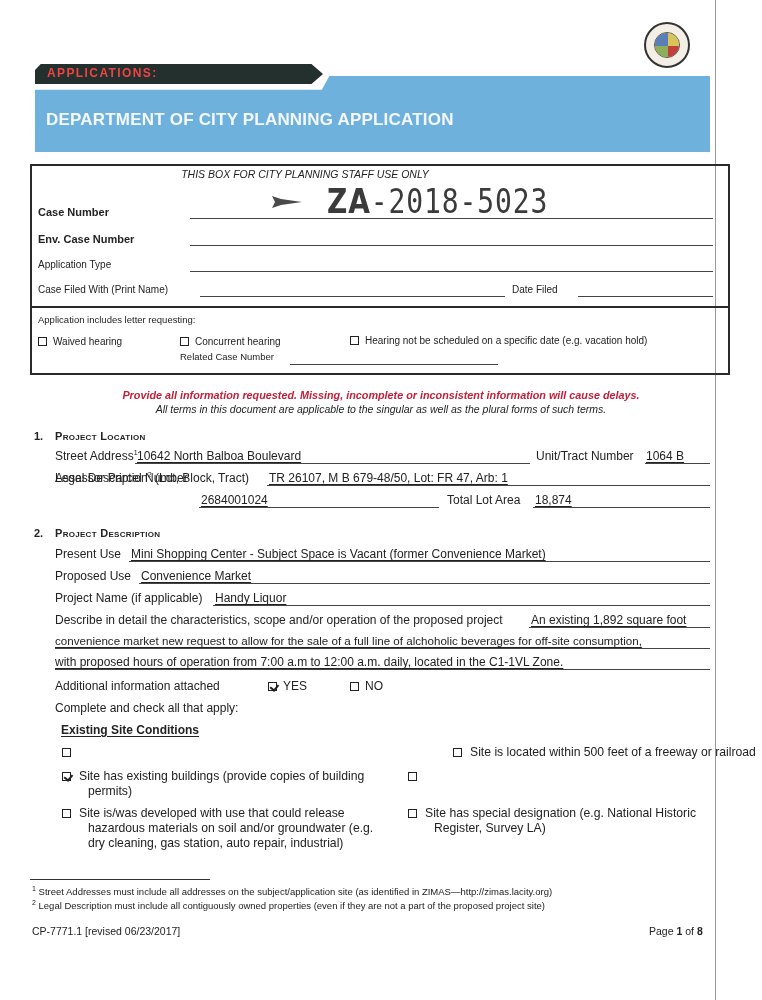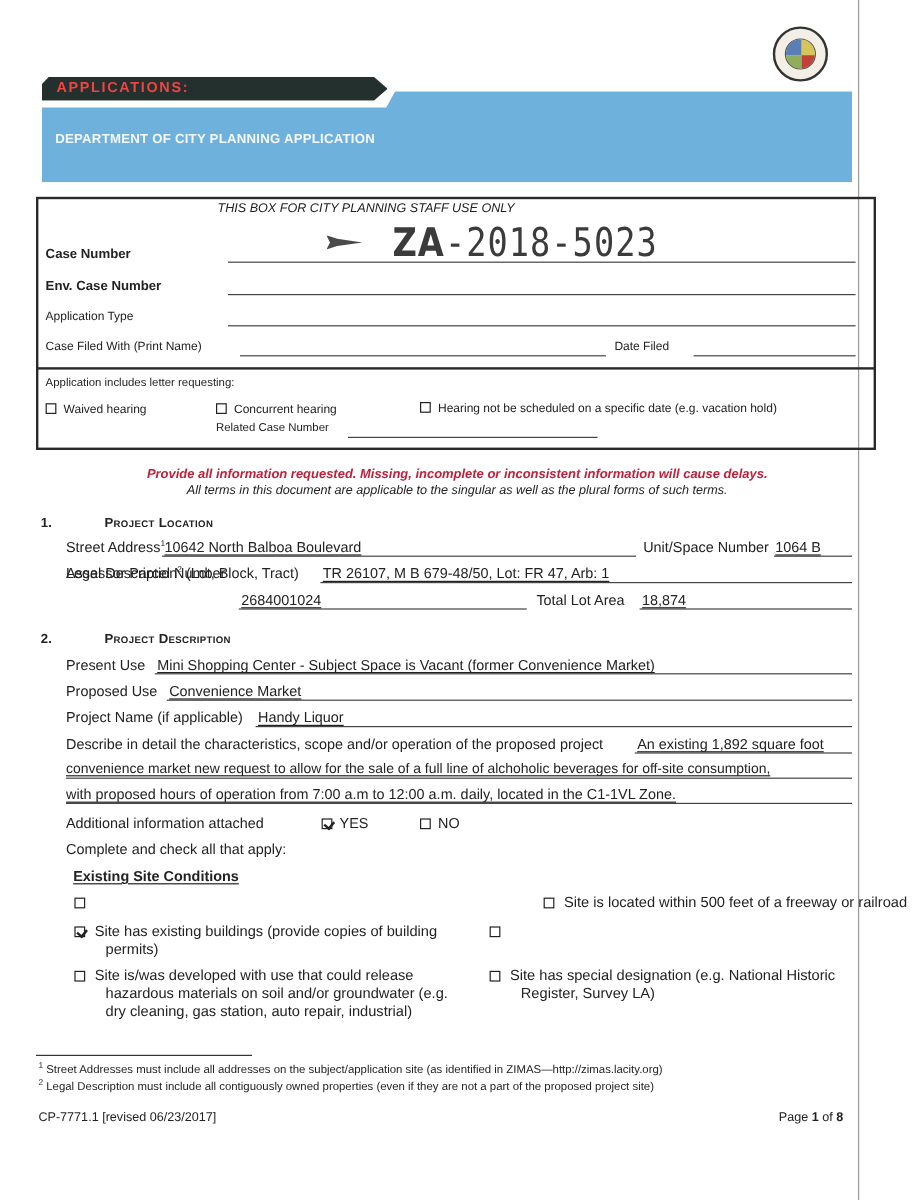--- a/index.html
+++ b/index.html
@@ -16,42 +16,42 @@
   .seal-inner { position: absolute; left: 8px; top: 8px; width: 26px; height: 26px; border-radius: 50%; border: 1px solid #555; overflow: hidden; background: #e8dfa8; }
   .seal-q1 { position: absolute; left: 0; top: 0; width: 13px; height: 13px; background: #5a7fb8; }
   .seal-q2 { position: absolute; left: 13px; top: 0; width: 13px; height: 13px; background: #d7c55a; }
   .seal-q3 { position: absolute; left: 0; top: 13px; width: 13px; height: 13px; background: #8fae5b; }
   .seal-q4 { position: absolute; left: 13px; top: 13px; width: 13px; height: 13px; background: #c2403a; }
 
   
   .apps-tab { left: 35px; top: 64px; width: 288px; height: 20px; background: #24302e; clip-path: polygon(0 30%, 2% 0, 96% 0, 100% 50%, 96% 100%, 0 100%); }
   .apps-label { left: 47px; top: 66px; color: #ef4444; font-weight: bold; font-size: 12px; letter-spacing: 1.4px; }
   .blue-band { left: 35px; top: 76px; width: 675px; height: 76px; background: #6fb1dd; clip-path: polygon(0 18%, 42.5% 18%, 43.6% 0, 100% 0, 100% 100%, 0 100%); }
-  .dept-title { left: 46px; top: 110px; color: #f4f8fb; font-size: 11px; font-weight: bold; letter-spacing: 0.2px; }
+  .dept-title { left: 46px; top: 110px; color: #f4f8fb; font-size: 17px; font-weight: bold; letter-spacing: 0.2px; }
 
   
   .staff-box { left: 30px; top: 164px; width: 700px; height: 211px; border: 2px solid #2a2a2a; }
   .staff-divider { left: 30px; top: 306px; width: 700px; height: 2px; background: #2a2a2a; }
   .staff-caption { left: 0; width: 610px; top: 168px; text-align: center; font-style: italic; font-size: 10.5px; }
   .lbl { font-size: 10px; }
   .lbl-b { font-size: 11px; font-weight: bold; }
   .uline { position: absolute; height: 1px; background: #444; }
 
   .stamp-arrow { left: 272px; top: 196px; width: 30px; height: 12px; background: #4a4a4a; clip-path: polygon(0 0, 30% 25%, 100% 50%, 30% 75%, 0 100%, 10% 50%); }
   .stamp { left: 327px; top: 182px; font-family: "DejaVu Sans Mono", monospace; font-size: 33px; color: #3b3b3b; letter-spacing: 1px; transform: scaleX(0.85); transform-origin: left; }
   .stamp b { font-family: "DejaVu Sans", sans-serif; font-weight: bold; }
 
   .cb { display: inline-block; width: 9px; height: 9px; border: 1px solid #222; vertical-align: -1px; margin-right: 6px; position: relative; }
   .cb.checked::after { content: ""; position: absolute; left: 1px; top: 0px; width: 4px; height: 6px; border: solid #222; border-width: 0 2px 2px 0; transform: rotate(40deg) translate(1px,-1px); }
 
   .warn { left: 0; width: 762px; top: 389px; text-align: center; color: #c0203a; font-weight: bold; font-style: italic; font-size: 10.8px; }
   .warn2 { left: 0; width: 762px; top: 403px; text-align: center; font-style: italic; font-size: 10.5px; }
 
   .sec-head { font-weight: bold; font-size: 11px; }
-  .sc { font-variant: small-caps; letter-spacing: 0.3px; margin-left: 32px; }
+  .sc { font-variant: small-caps; letter-spacing: 0.3px; }
   .field { font-size: 12px; }
   .val { position: absolute; font-size: 12px; text-decoration: underline; text-underline-offset: 2px; }
   sup { font-size: 7px; }
   .opt { font-size: 12.2px; line-height: 15px; }
   .opt .cb { margin-right: 8px; }
   .wrap { padding-left: 26px; text-indent: -26px; }
 
   .foot-rule { left: 30px; top: 879px; width: 180px; height: 1px; background: #333; }
   .fn { font-size: 9.5px; left: 32px; }
   .footer { font-size: 10.5px; }
@@ -116,21 +116,21 @@
 
 <div class="abs warn">Provide all information requested.  Missing, incomplete or inconsistent information will cause delays.</div>
 <div class="abs warn2">All terms in this document are applicable to the singular as well as the plural forms of such terms.</div>
 
 <div class="abs sec-head" style="left:34px; top:430px;">1.</div>
 <div class="abs sec-head sc" style="left:55px; top:430px;">Project Location</div>
 
 <div class="abs field" style="left:55px; top:449px;"><span>Street Address</span><sup>1</sup></div>
 <div class="val" style="left:137px; top:449px;">10642 North Balboa Boulevard</div>
 <div class="uline" style="left:135px; top:463px; width:395px;"></div>
-<div class="abs field" style="left:536px; top:449px;">Unit/Space Number</div>
+<div class="abs field" style="left:536px; top:449px;">Unit/Tract Number</div>
 <div class="val" style="left:646px; top:449px;">1064 B</div>
 <div class="uline" style="left:645px; top:463px; width:65px;"></div>
 
 <div class="abs field" style="left:55px; top:471px;"><span>Legal Description</span><sup>2</sup><span> (Lot, Block, Tract)</span></div>
 <div class="val" style="left:269px; top:471px;">TR 26107, M B 679-48/50, Lot: FR 47, Arb: 1</div>
 <div class="uline" style="left:267px; top:485px; width:443px;"></div>
 
 <div class="abs field" style="left:55px; top:471px;">Assessor Parcel Number</div>
 <div class="val" style="left:201px; top:493px;">2684001024</div>
 <div class="uline" style="left:199px; top:507px; width:240px;"></div>

